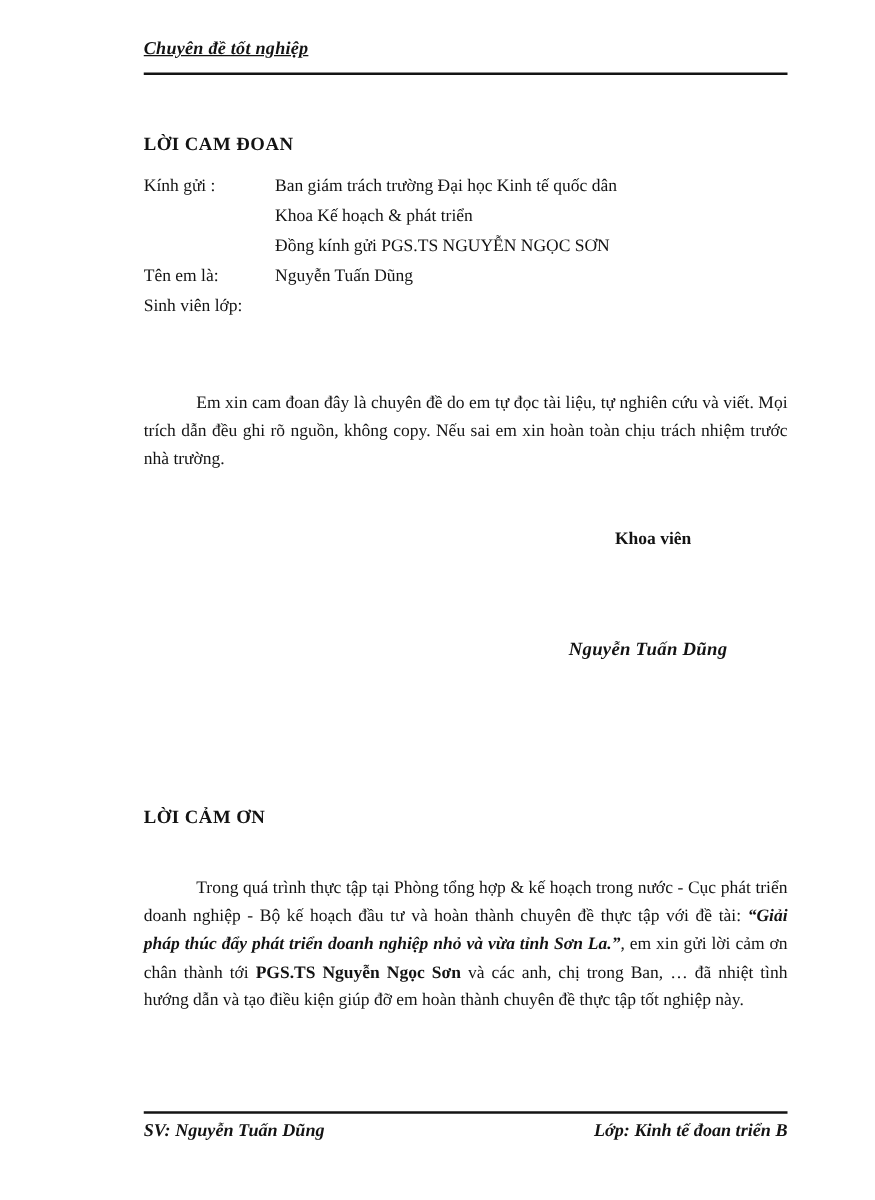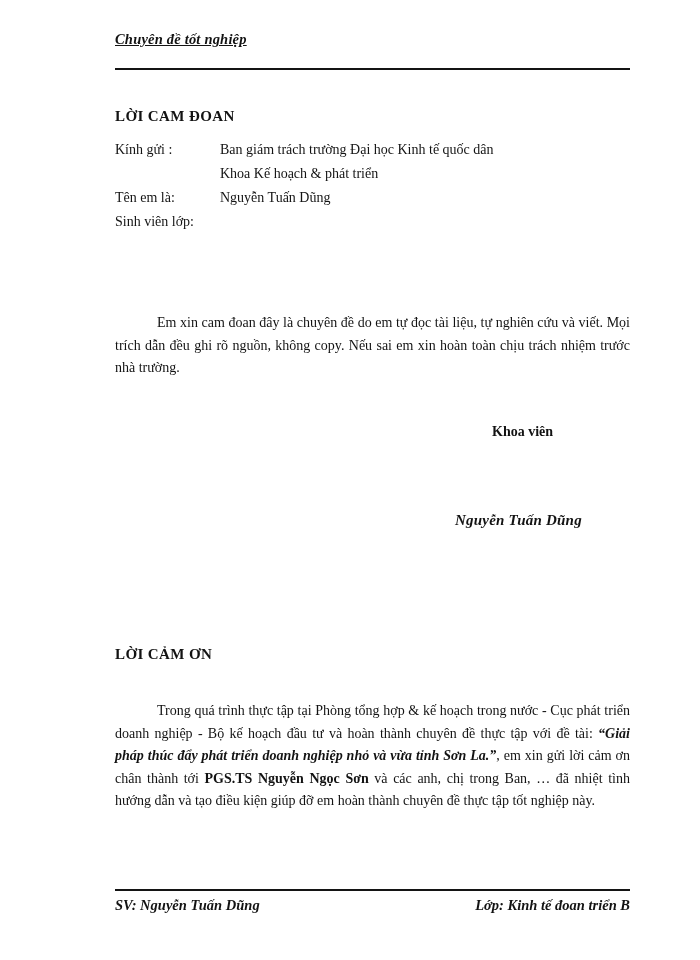--- a/index.html
+++ b/index.html
@@ -12,21 +12,21 @@
     background: #ffffff;
     font-family: "Liberation Serif", "DejaVu Serif", serif;
     color: #131313;
     overflow: hidden;
   }
   .content-col { position: absolute; left: 115px; right: 70px; }
 
   .doc-header {
     top: 30px;
     border-bottom: 2px solid #141414;
-    padding-bottom: 20px;
+    padding-bottom: 10px;
   }
   .doc-header .header-text {
     font-weight: bold;
     font-style: italic;
     text-decoration: underline;
     font-size: 14.5px;
     letter-spacing: 0.2px;
   }
 
   .section-title {
@@ -98,20 +98,21 @@
   </div>
 
   <div class="content-col section-title title-cam-doan">LỜI CAM ĐOAN</div>
 
   <div class="content-col address-block">
     <span class="label">Kính gửi :</span>
     <span class="value">Ban giám trách trường Đại học Kinh tế quốc dân</span>
     <span class="label"></span>
     <span class="value">Khoa Kế hoạch &amp; phát triển</span>
     <span class="label"></span>
+    <span class="value">Đồng kính gửi PGS.TS NGUYỄN NGỌC SƠN</span>
     <span class="label">Tên em là:</span>
     <span class="value">Nguyễn Tuấn Dũng</span>
     <span class="label">Sinh viên lớp:</span>
   </div>
 
   <div class="content-col body-par par-cam-doan">Em xin cam đoan đây là chuyên đề do em tự đọc tài liệu, tự nghiên cứu và viết. Mọi trích dẫn đều ghi rõ nguồn, không copy. Nếu sai em xin hoàn toàn chịu trách nhiệm trước nhà trường.</div>
 
   <div class="sig-role">Khoa viên</div>
 
   <div class="sig-name">Nguyễn Tuấn Dũng</div>

